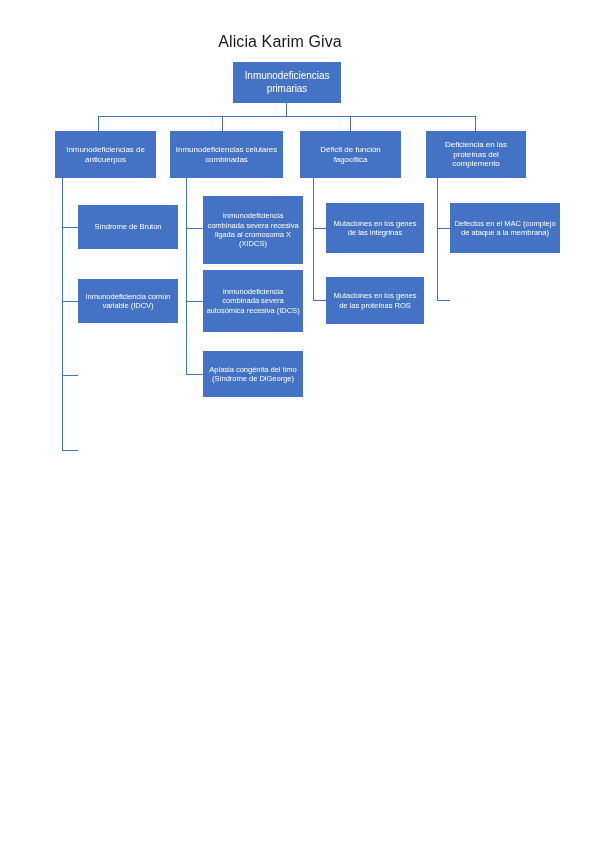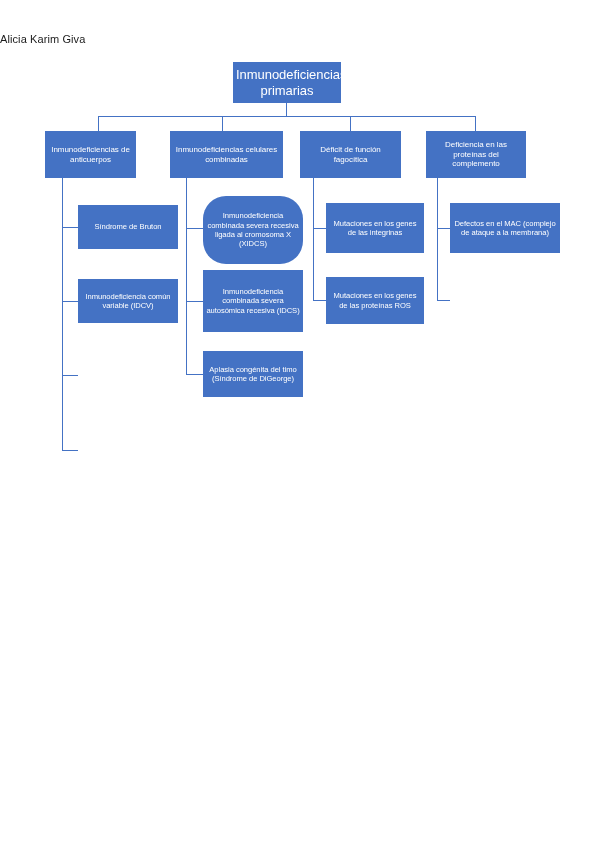--- a/index.html
+++ b/index.html
@@ -13,43 +13,43 @@
     height: 848px;
     background: #ffffff;
     overflow: hidden;
     font-family: "Liberation Sans", sans-serif;
   }
   #author-line {
     position: absolute;
     left: 0;
     top: 33px;
     width: 560px;
-    text-align: left;
-    font-size: 11px;
+    text-align: center;
+    font-size: 16px;
     color: #1a1a1a;
     letter-spacing: 0.1px;
   }
   .node {
     position: absolute;
     box-sizing: border-box;
     background: #4472c4;
     color: #ffffff;
     display: flex;
     align-items: center;
     justify-content: center;
     text-align: center;
     line-height: 1.23;
     padding: 1px 3px;
     letter-spacing: -0.05px;
   }
   .node span {
     display: block;
     width: 100%;
   }
-  .n-root   { font-size: 13px; }
+  .n-root   { font-size: 10px; }
   .n-lvl2   { font-size: 8.0px; }
   .n-lvl3   { font-size: 7.6px; }
   .conn {
     position: absolute;
     background: #4472c4;
   }
   .conn-v { width: 1.4px; }
   .conn-h { height: 1.4px; }
 </style>
 </head>
@@ -64,21 +64,21 @@
   </div>
 
   <div class="conn conn-v" style="left:286px; top:103px; height:14px;"></div>
   <div class="conn conn-h" style="left:98px; top:116px; width:378px;"></div>
 
   <div class="conn conn-v" style="left:98px; top:116px; height:16px;"></div>
   <div class="conn conn-v" style="left:222px; top:116px; height:16px;"></div>
   <div class="conn conn-v" style="left:350px; top:116px; height:16px;"></div>
   <div class="conn conn-v" style="left:475px; top:116px; height:16px;"></div>
 
-  <div class="node n-lvl2" style="left:45px; top:131px; width:91px; height:47px;">
+  <div class="node n-lvl2" style="left:55px; top:131px; width:101px; height:47px;">
     <span>Inmunodeficiencias de anticuerpos</span>
   </div>
   <div class="node n-lvl2" style="left:170px; top:131px; width:113px; height:47px;">
     <span>Inmunodeficiencias celulares combinadas</span>
   </div>
   <div class="node n-lvl2" style="left:300px; top:131px; width:101px; height:47px;">
     <span>Déficit de función fagocítica</span>
   </div>
   <div class="node n-lvl2" style="left:426px; top:131px; width:100px; height:47px;">
     <span>Deficiencia en las proteínas del complemento</span>
@@ -95,21 +95,21 @@
   </div>
   <div class="node n-lvl3" style="left:78px; top:205px; width:100px; height:44px;">
     <span>Síndrome de Bruton</span>
   </div>
 
   <div class="conn conn-v" style="left:186px; top:178px; height:197px;"></div>
   <div class="conn conn-h" style="left:186px; top:228px; width:17px;"></div>
   <div class="conn conn-h" style="left:186px; top:301px; width:17px;"></div>
   <div class="conn conn-h" style="left:186px; top:374px; width:17px;"></div>
 
-  <div class="node n-lvl3" style="left:203px; top:196px; width:100px; height:68px;border-radius:23px;">
+  <div class="node n-lvl3" style="left:203px; top:196px; width:100px; height:68px;">
     <span>Inmunodeficiencia combinada severa recesiva ligada al cromosoma X (XIDCS)</span>
   </div>
   <div class="node n-lvl3" style="left:203px; top:270px; width:100px; height:62px;">
     <span>Inmunodeficiencia combinada severa autosómica recesiva (IDCS)</span>
   </div>
   <div class="node n-lvl3" style="left:203px; top:351px; width:100px; height:46px;">
     <span>Aplasia congénita del timo (Síndrome de DiGeorge)</span>
   </div>
 
   <div class="conn conn-v" style="left:313px; top:178px; height:123px;"></div>

